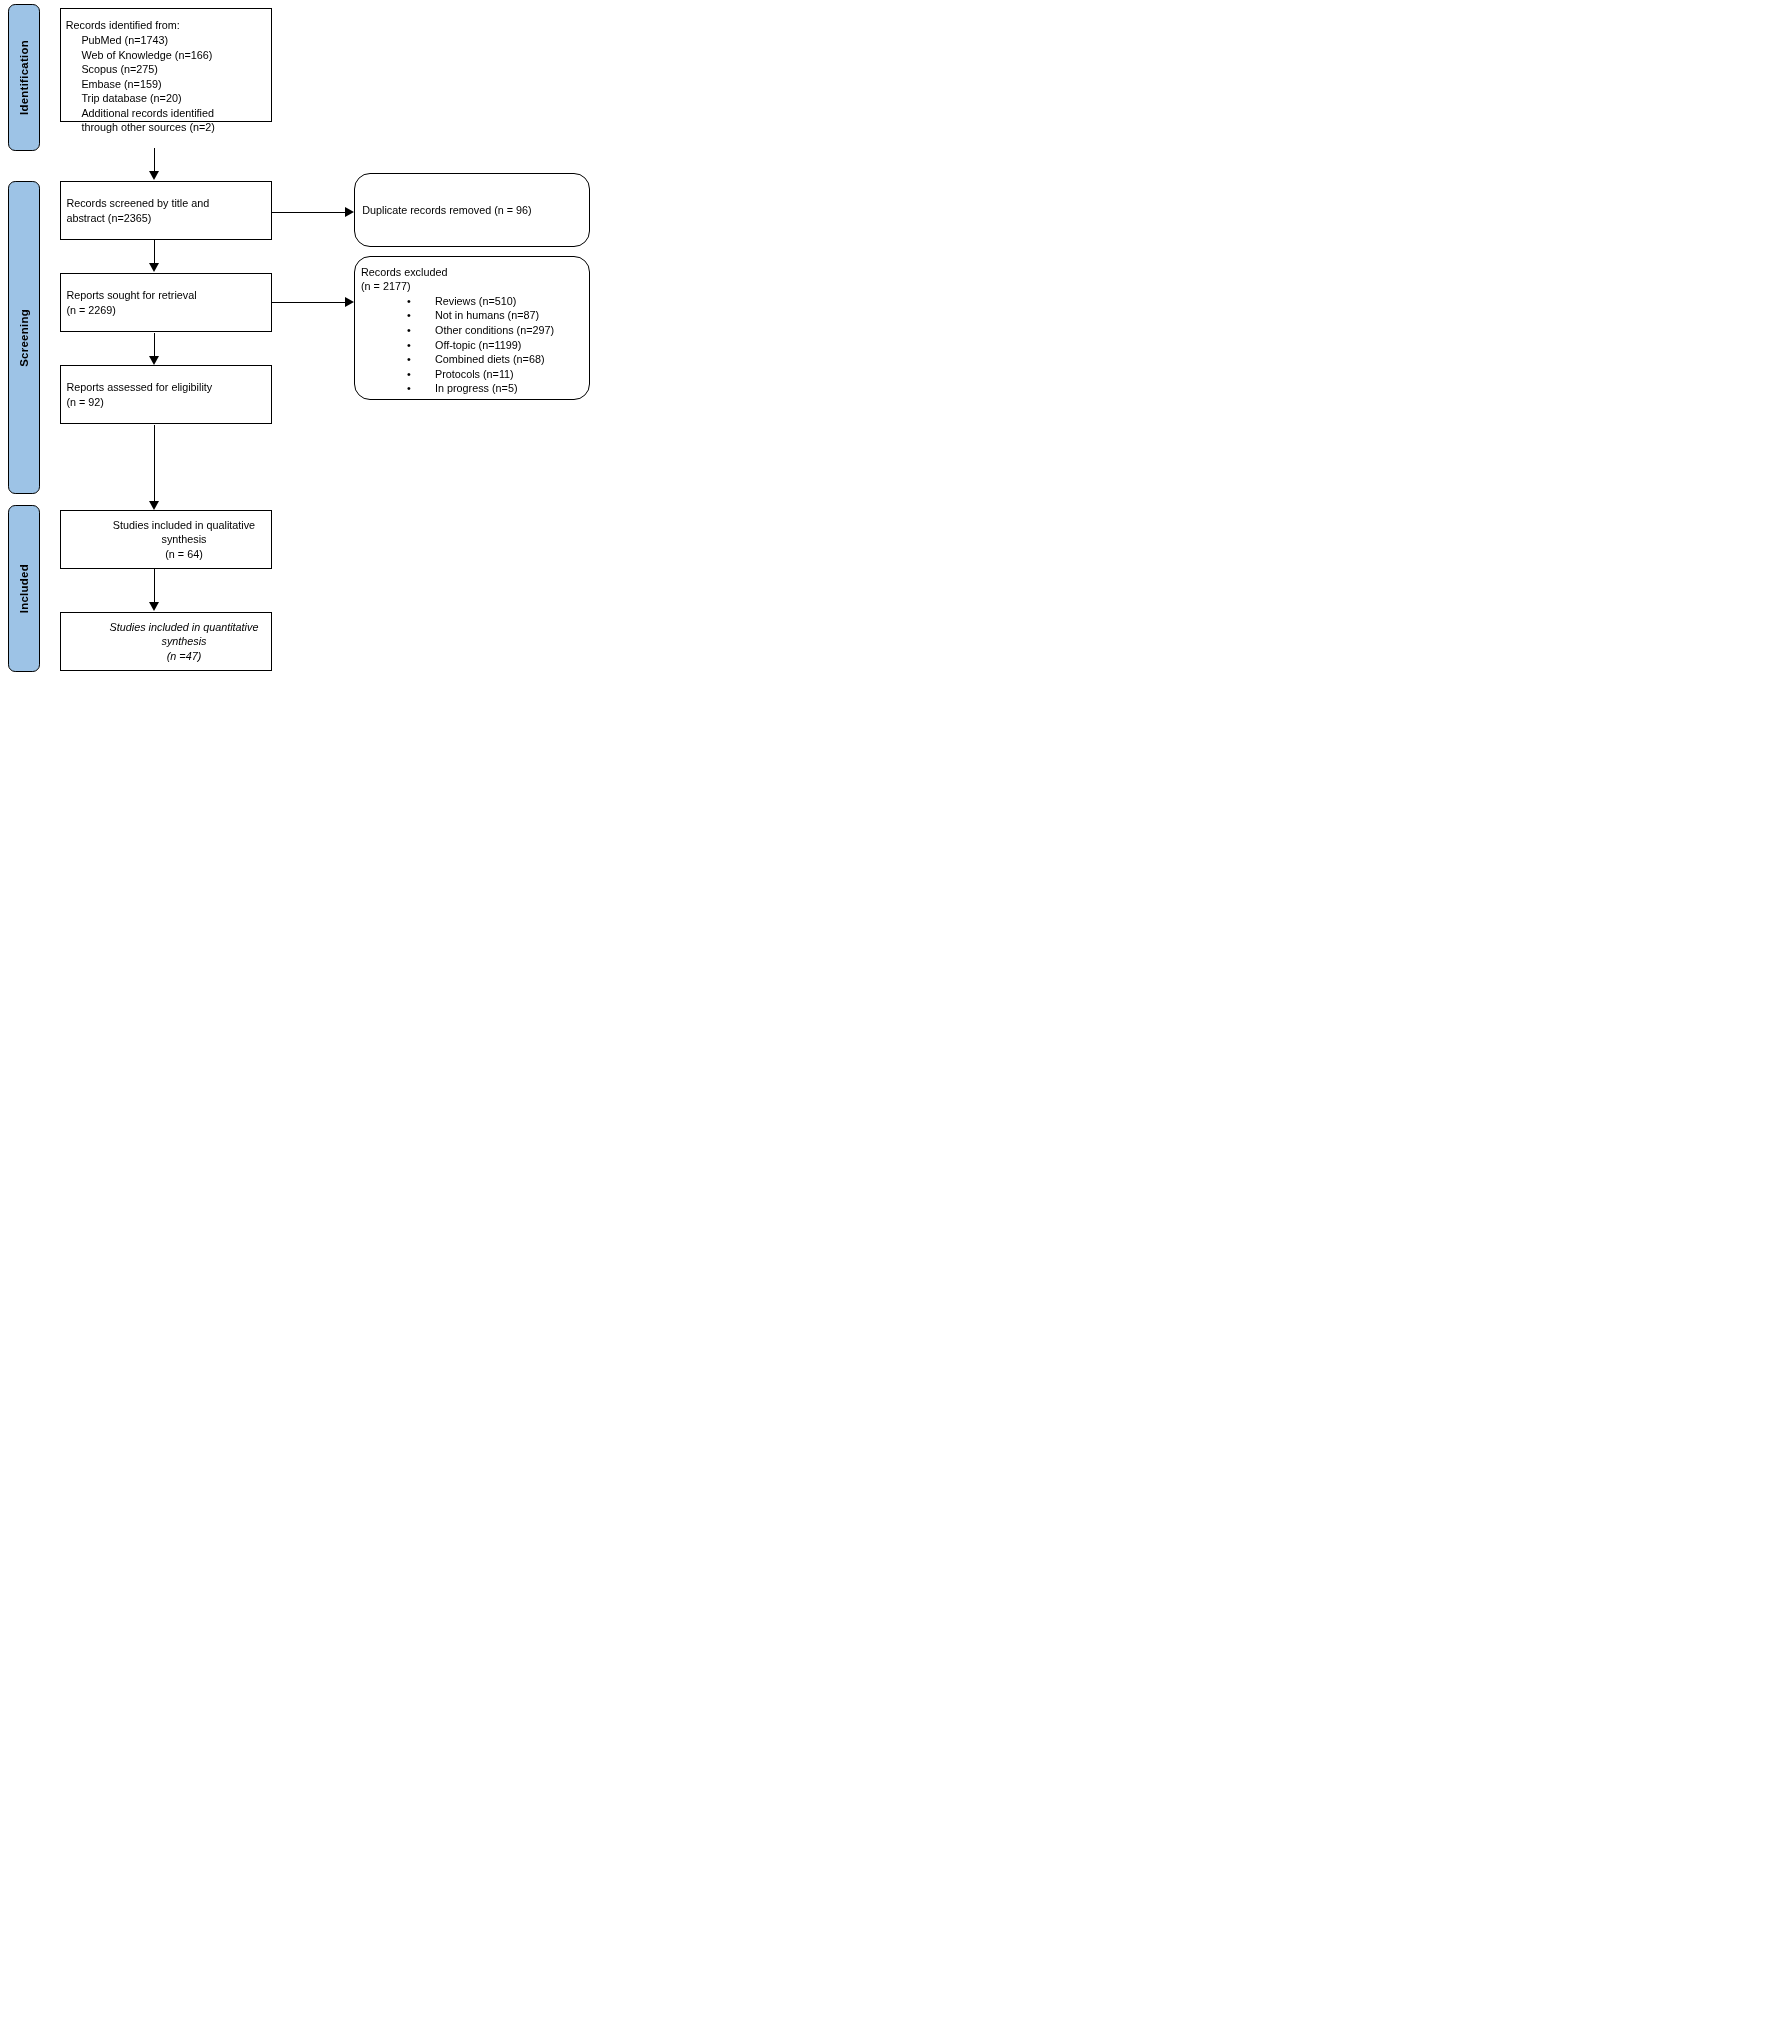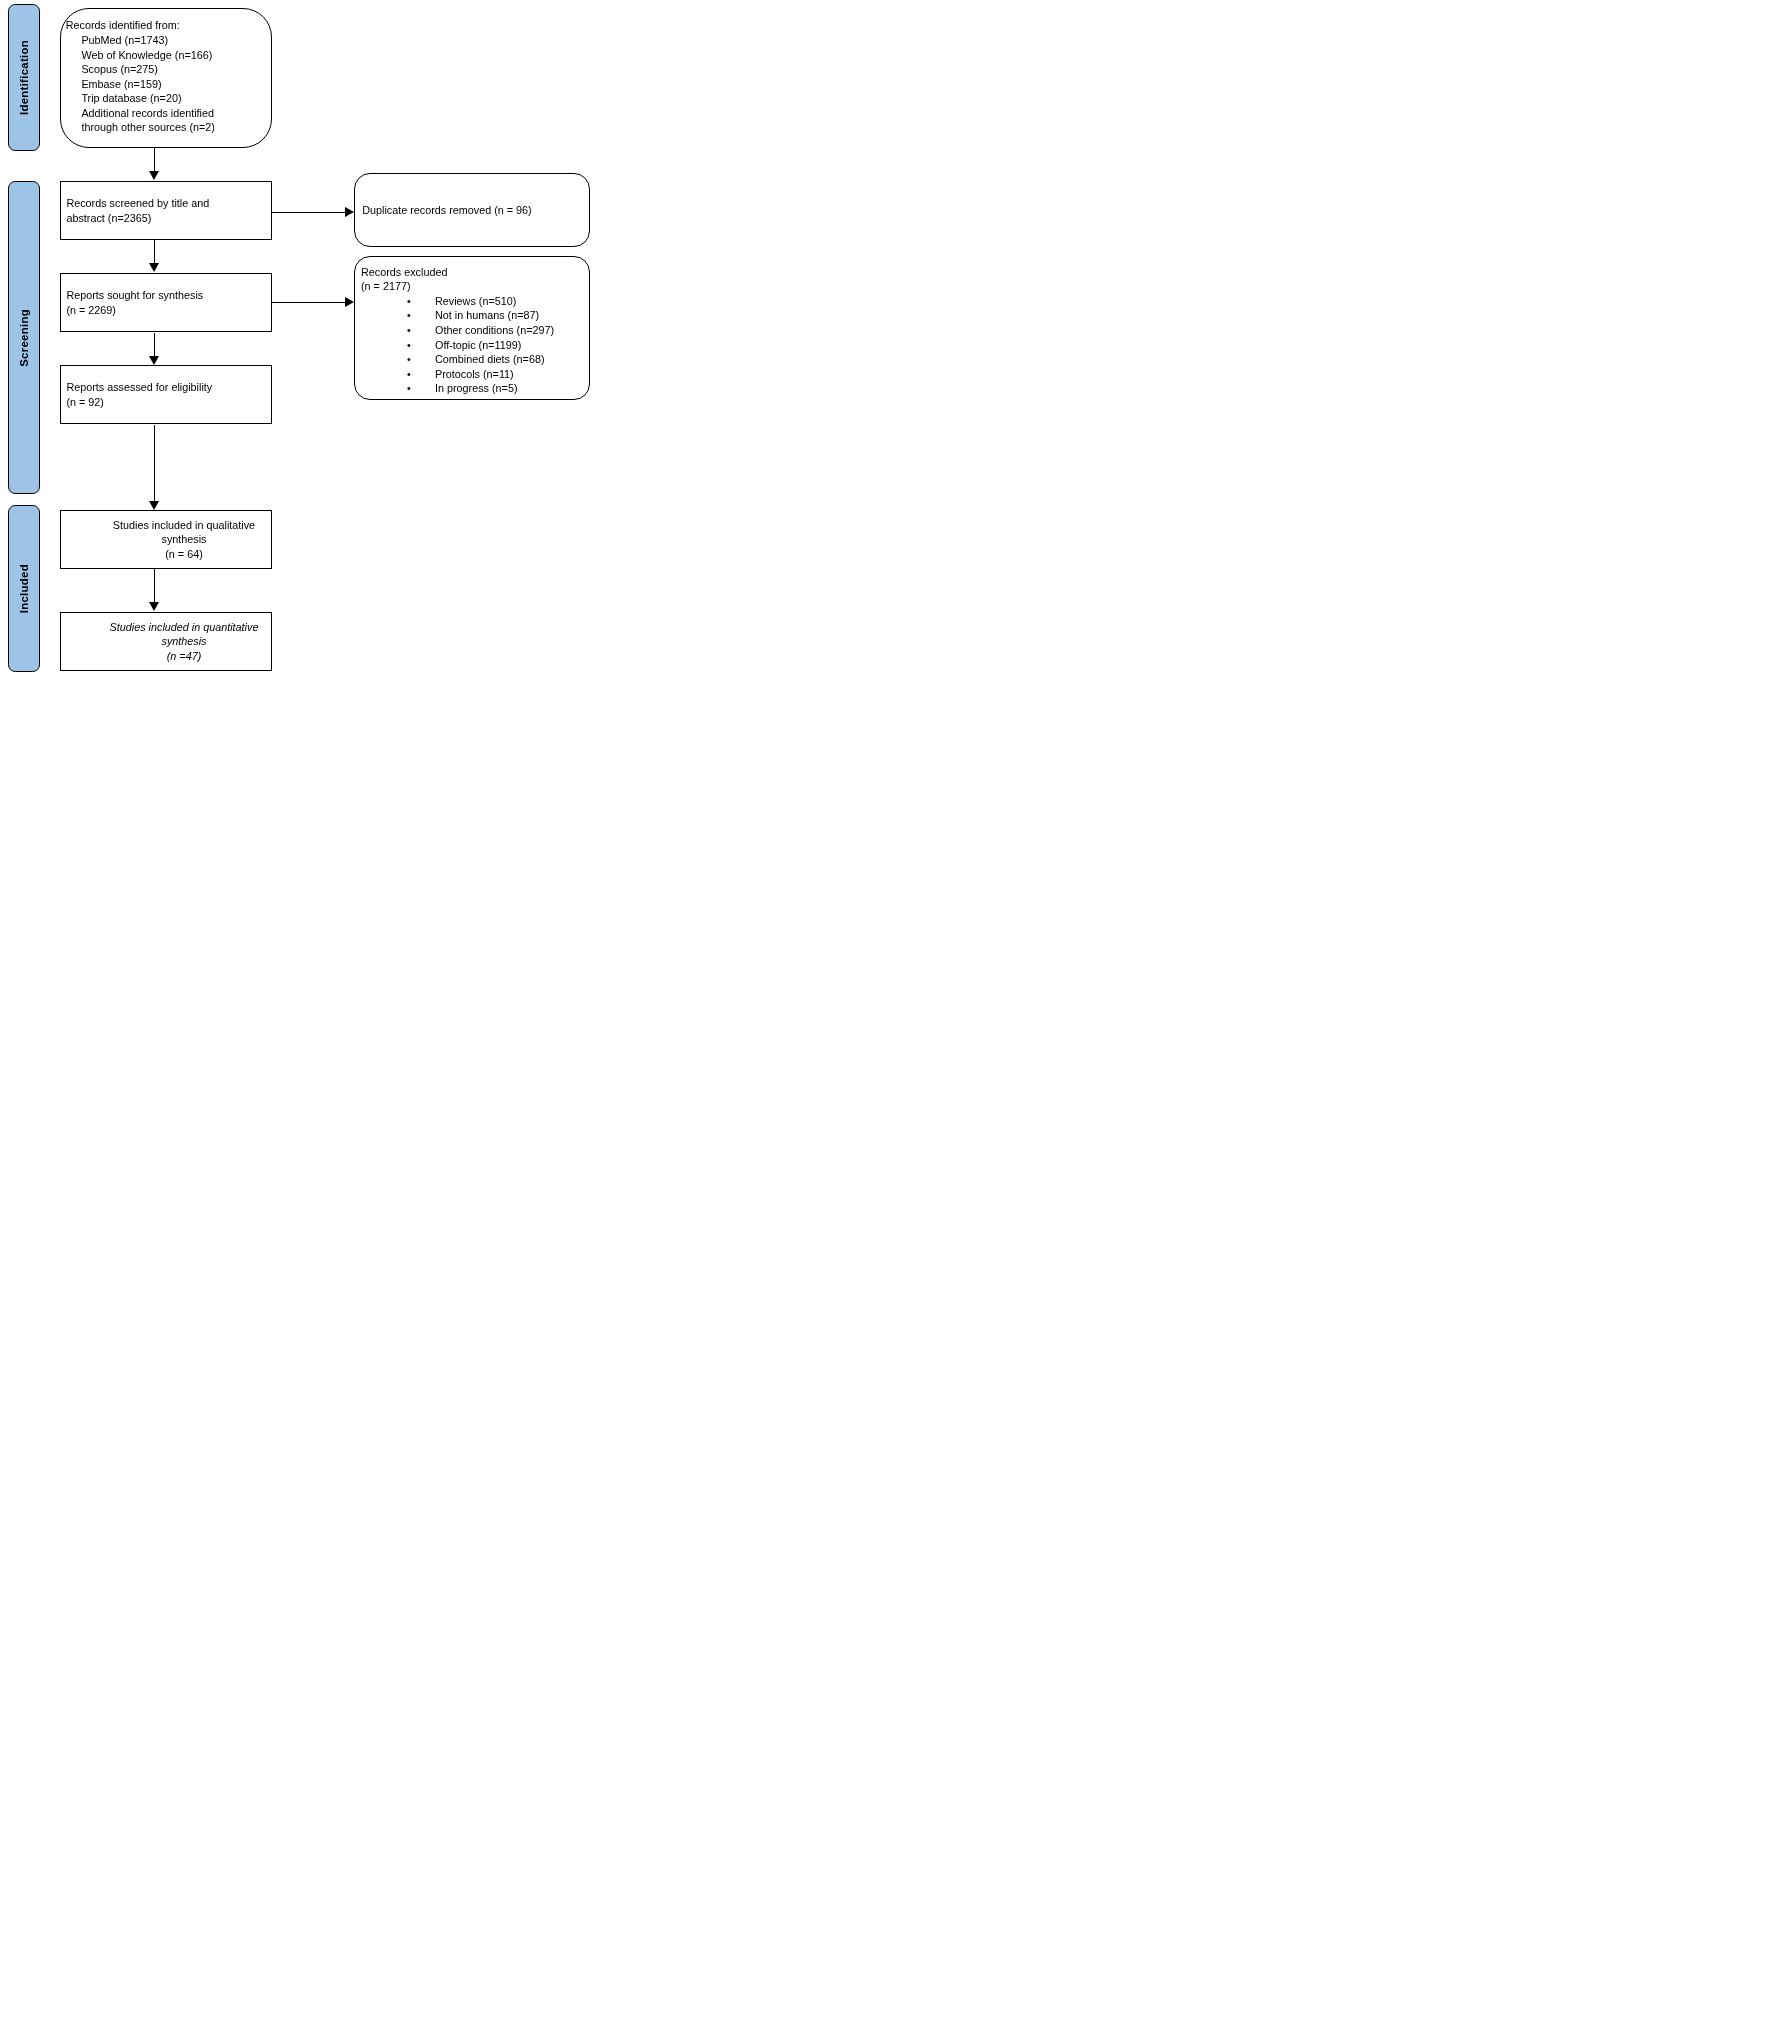--- a/index.html
+++ b/index.html
@@ -29,38 +29,38 @@
 <div class="stage" style="top:4.2px;height:147px;">
   <span>Identification</span>
 </div>
 <div class="stage" style="top:181px;height:313px;">
   <span>Screening</span>
 </div>
 <div class="stage" style="top:505px;height:167px;">
   <span>Included</span>
 </div>
 
-<div class="box mid" style="top:8.4px;height:140px;padding:9px 3.6px 0 4.8px;border-radius:29px;">
+<div class="box mid" style="top:8.4px;height:114px;padding:9px 3.6px 0 4.8px;">
   <div class="line">Records identified from:</div>
   <div class="src">PubMed (n=1743)</div>
   <div class="src">Web of Knowledge (n=166)</div>
   <div class="src">Scopus (n=275)</div>
   <div class="src">Embase (n=159)</div>
   <div class="src">Trip database (n=20)</div>
   <div class="src">Additional records identified</div>
   <div class="src">through other sources (n=2)</div>
 </div>
 
 <div class="box mid vcenter" style="top:181px;height:59px;padding-left:5.4px;">
   <div class="line">Records screened by title and</div>
   <div class="line">abstract (n=2365)</div>
 </div>
 
 <div class="box mid vcenter" style="top:273px;height:59px;padding-left:5.4px;">
-  <div class="line">Reports sought for synthesis</div>
+  <div class="line">Reports sought for retrieval</div>
   <div class="line">(n = 2269)</div>
 </div>
 
 <div class="box mid vcenter" style="top:365px;height:59px;padding-left:5.4px;">
   <div class="line">Reports assessed for eligibility</div>
   <div class="line">(n = 92)</div>
 </div>
 
 <div class="box mid vcenter center" style="top:510px;height:59px;">
   <div class="line">Studies included in qualitative</div>

